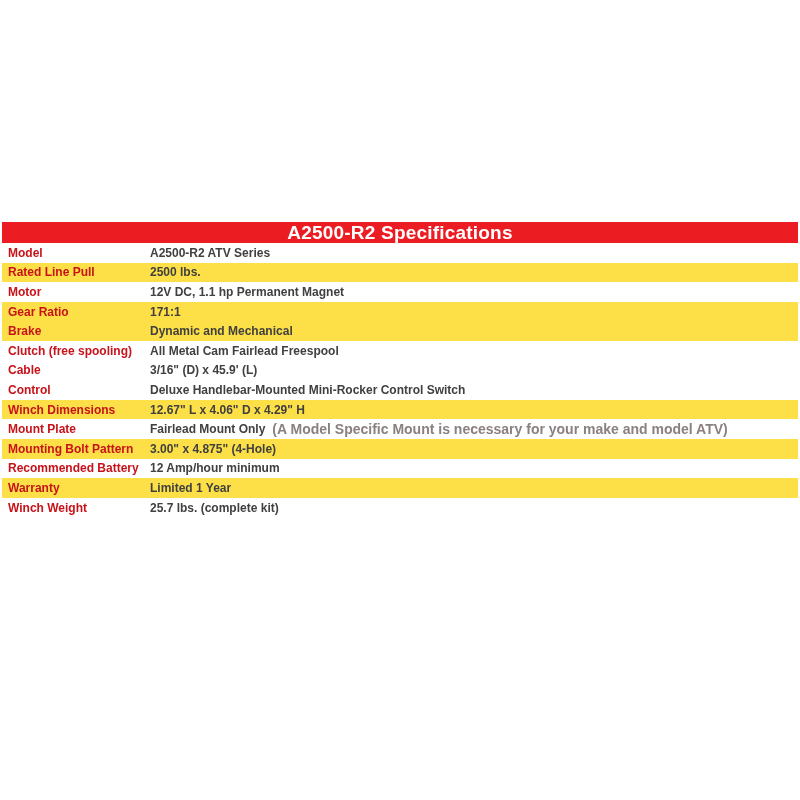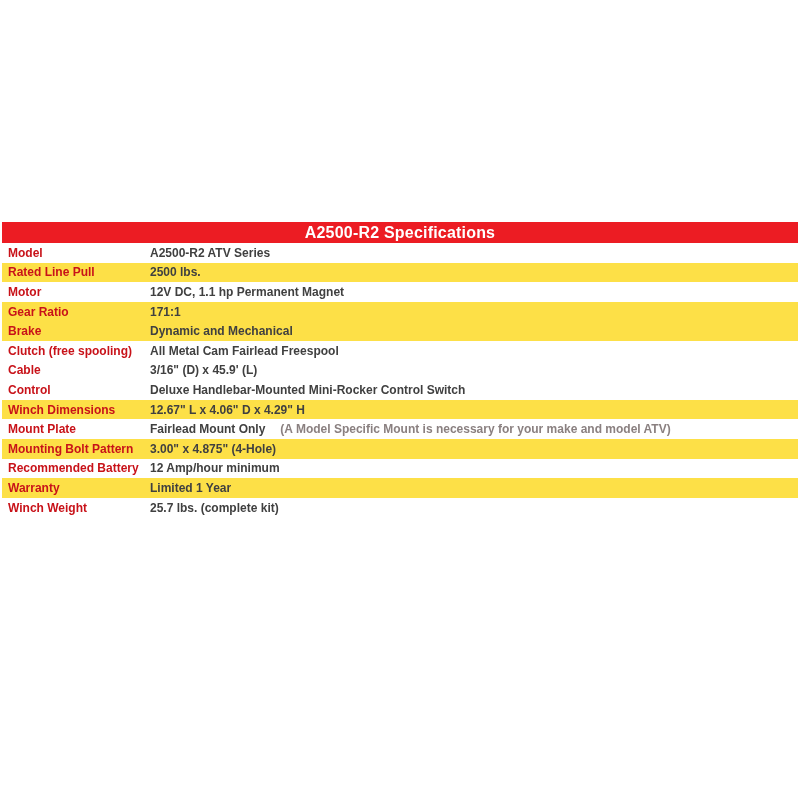--- a/index.html
+++ b/index.html
@@ -18,21 +18,21 @@
   .spec-table {
     position: absolute;
     top: 222px;
     left: 2px;
     width: 796px;
   }
   .spec-header {
     background: #ec1c23;
     color: #ffffff;
     font-weight: bold;
-    font-size: 16px;
+    font-size: 19px;
     text-align: center;
     height: 21px;
     line-height: 21px;
     letter-spacing: 0.2px;
   }
   .spec-row {
     display: flex;
     align-items: center;
     height: 19.6px;
     font-size: 12px;
@@ -48,24 +48,24 @@
     padding-left: 6px;
     color: #c81219;
     white-space: nowrap;
     overflow: hidden;
   }
   .spec-value {
     color: #404040;
     white-space: nowrap;
   }
   .spec-note {
-    font-size: 12px;
+    font-size: 14px;
     font-weight: bold;
     color: #8a8080;
-    margin-left: 15px;
+    margin-left: 7px;
     white-space: nowrap;
   }
 </style>
 </head>
 <body>
 
 <div class="canvas">
   <div class="spec-table">
 
     <div class="spec-header">A2500-R2 Specifications</div>

